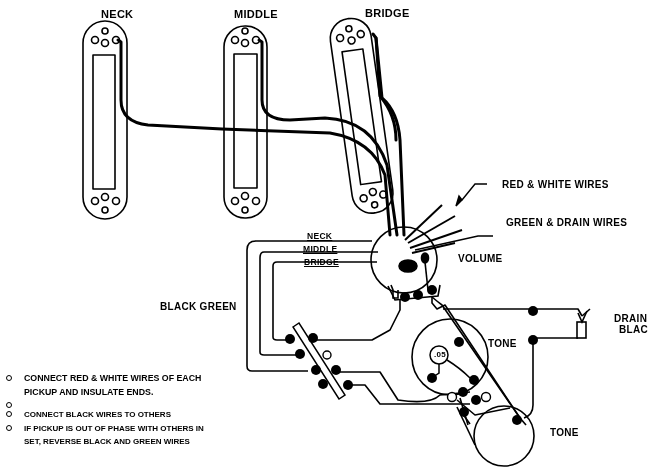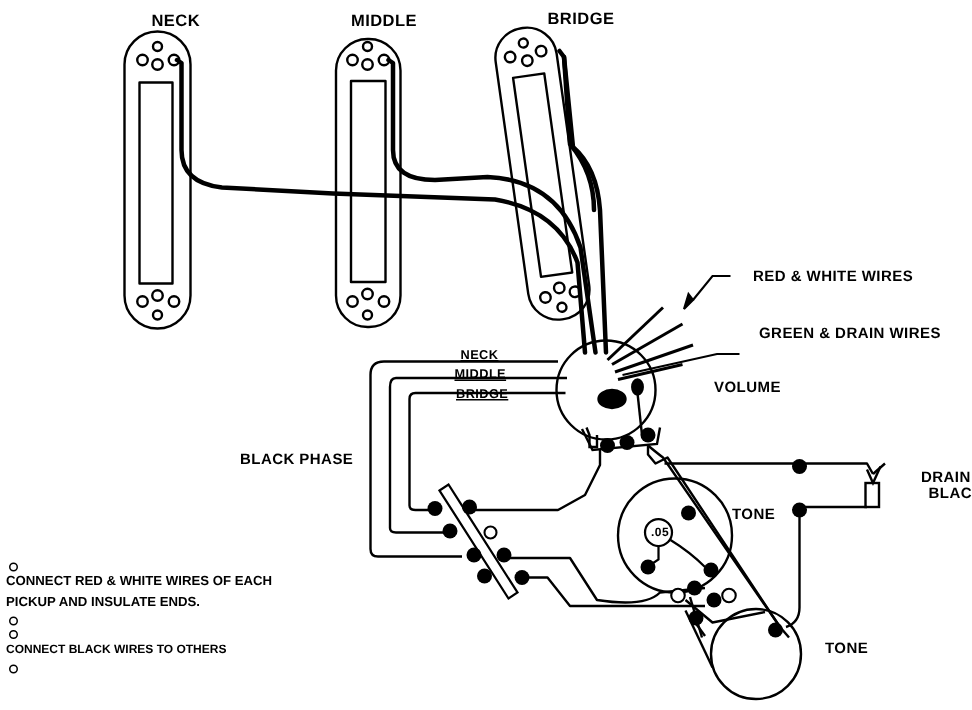--- a/index.html
+++ b/index.html
@@ -4,21 +4,21 @@
 <style>
   html, body { margin: 0; padding: 0; background: #ffffff; }
   body { width: 648px; height: 473px; position: relative; overflow: hidden;
          font-family: "Liberation Sans", "DejaVu Sans", sans-serif; color: #000; }
   #diagram { position: absolute; left: 0; top: 0; width: 648px; height: 473px; }
   .lbl { position: absolute; font-weight: bold; font-size: 10px; letter-spacing: 0.3px; white-space: nowrap; line-height: 1; padding-left: 10px; }
   .lbl.big { font-size: 11px; }
   .lbl.small { font-size: 8px; }
   .lbl.under { text-decoration: underline; font-size: 8.5px; }
   .notes { position: absolute; left: 4px; top: 372px; font-weight: bold; font-size: 8px; line-height: 13.5px; }
-  .note { display: flex; align-items: flex-start; flex-direction: column; }
+  .note { display: flex; align-items: flex-start; }
   .note .bullet { display: inline-block; width: 4px; height: 4px; border: 1.4px solid #000; border-radius: 50%; margin: 3px 12px 0 2px; flex: none; }
   .note .txt { white-space: pre-line; }
   .note.first .txt { font-size: 8.8px; }
 </style>
 </head>
 <body>
 
 <svg id="diagram" viewBox="0 0 648 473" xmlns="http://www.w3.org/2000/svg">
   <g fill="none" stroke="#000" stroke-width="1.6" stroke-linecap="round" stroke-linejoin="round">
 
@@ -165,27 +165,27 @@
     <path d="M578,313 L582,322 L587,311"></path>
   </g>
 </svg>
 
 <div class="lbl big" style="left:91px; top:9px;">NECK</div>
 <div class="lbl big" style="left:224px; top:9px;">MIDDLE</div>
 <div class="lbl big" style="left:355px; top:8px;">BRIDGE</div>
 
 <div class="lbl" style="left:492px; top:180px;">RED &amp; WHITE WIRES</div>
 <div class="lbl" style="left:496px; top:218px;">GREEN &amp; DRAIN WIRES</div>
-<div class="lbl" style="left:150px; top:302px;">BLACK PHASE</div>
+<div class="lbl" style="left:150px; top:302px;">BLACK GREEN</div>
 
 <div class="lbl under" style="left:297px; top:232px;">NECK</div>
 <div class="lbl under" style="left:293px; top:245px;">MIDDLE</div>
 <div class="lbl under" style="left:294px; top:258px;">BRIDGE</div>
 
-<div class="lbl" style="left:466px; top:254px;">VOLUME</div>
+<div class="lbl" style="left:448px; top:254px;">VOLUME</div>
 <div class="lbl" style="left:478px; top:339px;">TONE</div>
 <div class="lbl" style="left:540px; top:428px;">TONE</div>
 <div class="lbl small" style="left:424px; top:351px;">.05</div>
 <div class="lbl" style="left:604px; top:314px;">DRAIN</div>
 <div class="lbl" style="left:609px; top:325px;">BLACK</div>
 
 <div class="notes">
   <div class="note first">
     <span class="bullet"></span>
     <span class="txt">CONNECT RED &amp; WHITE WIRES OF EACH
@@ -193,14 +193,16 @@
   </div>
   <div class="note">
     <span class="bullet"></span>
   </div>
   <div class="note">
     <span class="bullet"></span>
     <span class="txt">CONNECT BLACK WIRES TO OTHERS</span>
   </div>
   <div class="note">
     <span class="bullet"></span>
+    <span class="txt">IF PICKUP IS OUT OF PHASE WITH OTHERS IN
+SET, REVERSE BLACK AND GREEN WIRES</span>
   </div>
 </div>
 
 </body></html>

